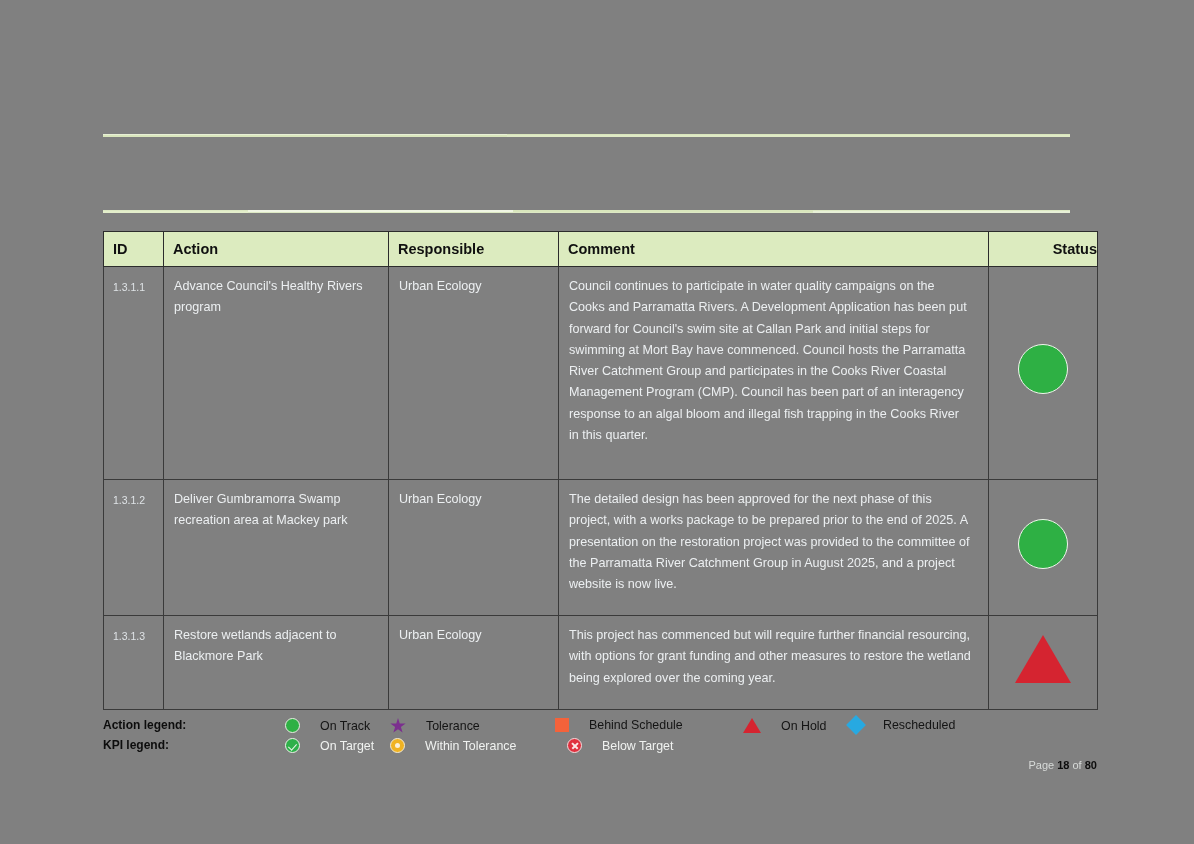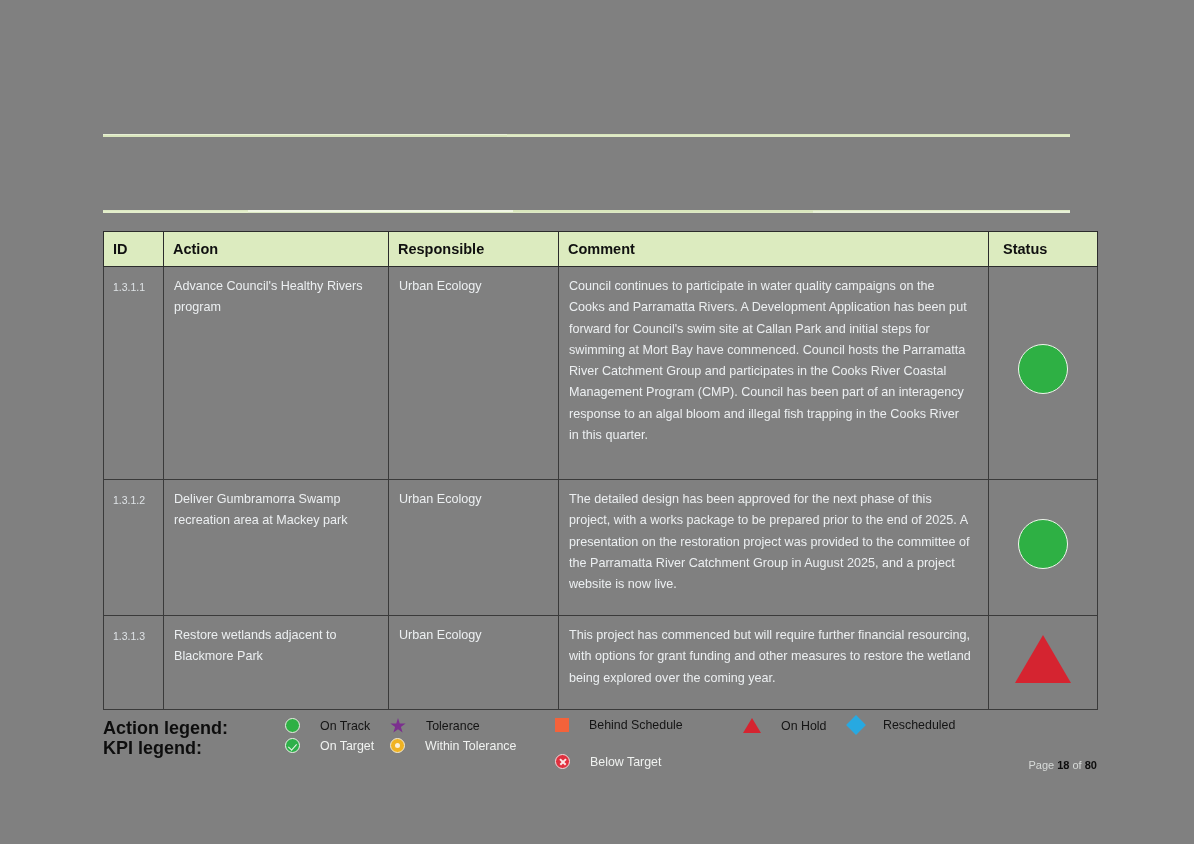--- a/index.html
+++ b/index.html
@@ -101,22 +101,22 @@
     border: 1px solid #2c2c2c;
     font-size: 14.5px;
     font-weight: bold;
     color: #101010;
     text-align: left;
     padding: 8px 9px 9px 9px;
     height: 17px;
     vertical-align: middle;
   }
   .kpi-table thead th.th-status {
-    text-align: left;
-    padding-left: 14px;
+    text-align: right;
+    padding-left: 0;
     padding-right: 0;
   }
 
   .kpi-table tbody td {
     border: 1px solid #3a3a3a;
     background: transparent;
     vertical-align: top;
     font-size: 12.6px;
     line-height: 21.3px;
     color: #eceff1;
@@ -161,21 +161,21 @@
     color: #101010;
   }
   .legend-row {
     position: relative;
     height: 20px;
   }
   .legend-title {
     position: absolute;
     left: 0; top: 0;
     font-weight: bold;
-    font-size: 18px;
+    font-size: 12px;
     color: #0d0d0d;
     white-space: nowrap;
   }
   .legend-item {
     position: absolute;
     top: 0;
     display: flex;
     align-items: center;
     gap: 20px;
     white-space: nowrap;
@@ -190,21 +190,21 @@
   .legend-row.kpi .legend-title { color: #0d0d0d; }
 
   .li-ontrack     { left: 182px; }
   .li-completed   { left: 287px; }
   .li-behind      { left: 452px; }
   .li-onhold      { left: 640px; }
   .li-resched     { left: 746px; }
 
   .li-ontarget    { left: 182px; }
   .li-within      { left: 287px; }
-  .li-below       { left: 452px; margin-top: 16px; }
+  .li-below       { left: 464px; }
 
   
   .g-circle {
     width: 15px; height: 15px; border-radius: 50%;
     background: #2eb044; border: 1px solid #e9efe2;
     box-sizing: border-box;
   }
   .g-star {
     width: 16px; height: 16px;
     background: #7b2f8e;

